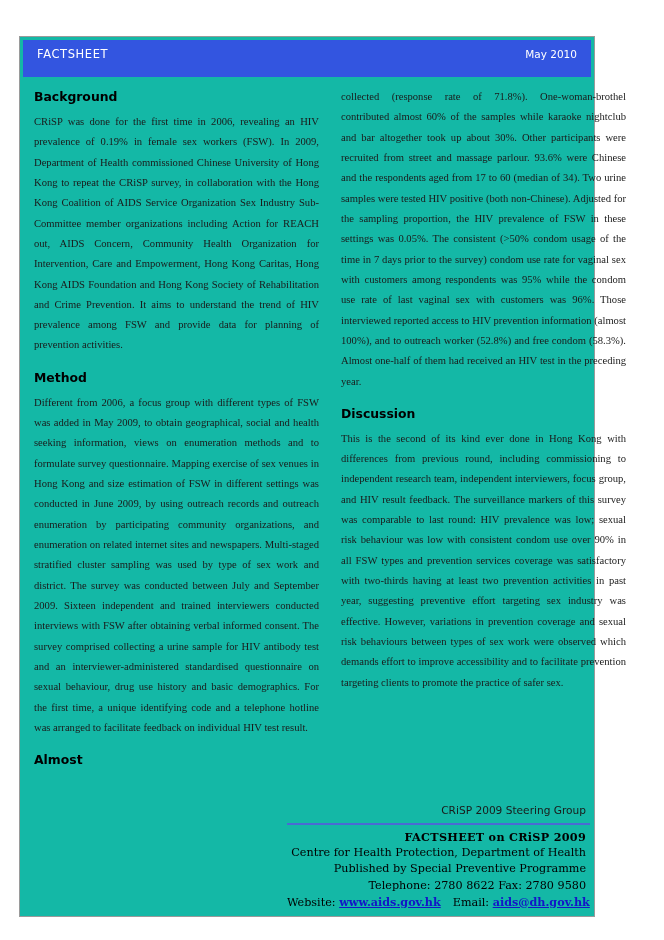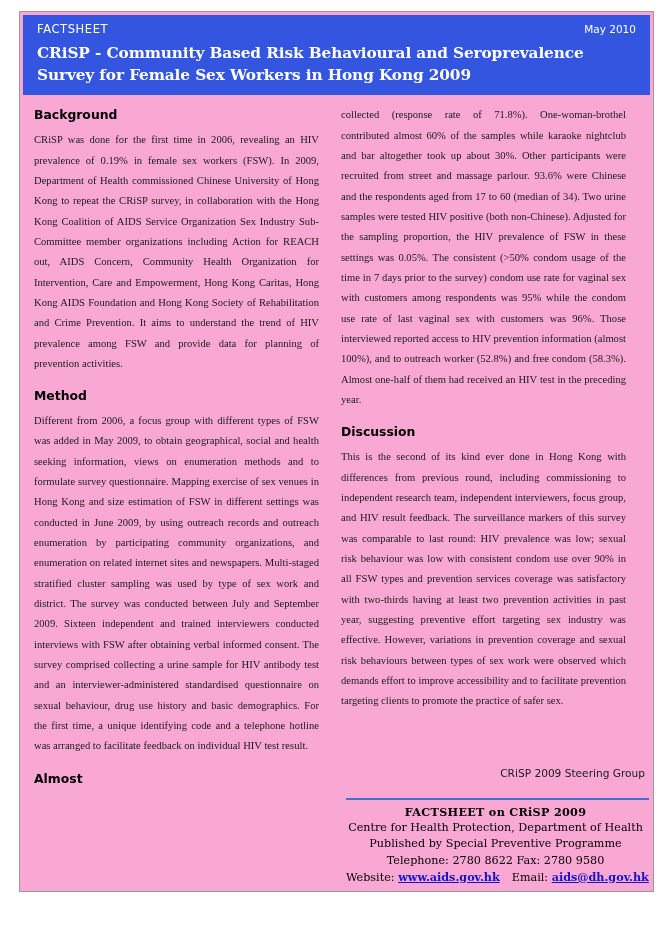--- a/index.html
+++ b/index.html
@@ -10,26 +10,26 @@
   body {
     width: 664px;
     height: 940px;
     font-family: "DejaVu Sans", "Liberation Sans", sans-serif;
     -webkit-font-smoothing: antialiased;
   }
 
   .page {
     position: absolute;
     left: 19px;
-    top: 11px;
-    width: 635px;
+    top: 36px;
+    width: 576px;
     height: 881px;
     border: 1px solid #9a9a9a;
     box-sizing: border-box;
-    background: #f9a8d4;
+    background: #14b8a6;
   }
 
   
   .banner {
     background: #3355e0;
     margin: 3px 3px 0 3px;
     padding: 7px 14px 9px 14px;
     color: #ffffff;
   }
   .banner-top {
@@ -97,34 +97,34 @@
     right: 4px;
     bottom: 5px;
     width: 303px;
   }
   .steering {
     font-family: "DejaVu Sans", "Liberation Sans", sans-serif;
     font-size: 10.6px;
     color: #1a1a1a;
     text-align: right;
     padding-right: 4px;
-    padding-bottom: 19px;
+    padding-bottom: 7px;
   }
   .rule {
     height: 2px;
     background: #4a6ad4;
     width: 100%;
     margin-bottom: 4px;
   }
   .footer-block {
     font-family: "DejaVu Serif", "Liberation Serif", serif;
     font-size: 11.2px;
     line-height: 1.45;
     color: #000000;
-    text-align: center;
+    text-align: right;
     padding-right: 4px;
   }
   .footer-block .strong {
     font-weight: bold;
     letter-spacing: 0.3px;
   }
   .footer-line { display: block; white-space: nowrap; }
   .lnk {
     color: #1414c8;
     text-decoration: underline;
@@ -135,21 +135,20 @@
 </head>
 <body>
 
 <div class="page">
 
   <div class="banner">
     <div class="banner-top">
       <span class="banner-label">FACTSHEET</span>
       <span class="banner-date">May 2010</span>
     </div>
-    <div class="banner-title">CRiSP - Community Based Risk Behavioural and Seroprevalence Survey for Female Sex Workers in Hong Kong 2009</div>
   </div>
 
   <div class="columns">
 
     <div class="col">
 
       <h2 class="sec">Background</h2>
       <p class="body">CRiSP was done for the first time in 2006, revealing an HIV prevalence of 0.19% in female sex workers (FSW). In 2009, Department of Health commissioned Chinese University of Hong Kong to repeat the CRiSP survey, in collaboration with the Hong Kong Coalition of AIDS Service Organization Sex Industry Sub-Committee member organizations including Action for REACH out, AIDS Concern, Community Health Organization for Intervention, Care and Empowerment, Hong Kong Caritas, Hong Kong AIDS Foundation and Hong Kong Society of Rehabilitation and Crime Prevention. It aims to understand the trend of HIV prevalence among FSW and provide data for planning of prevention activities.</p>
 
       <h2 class="sec spaced">Method</h2>

